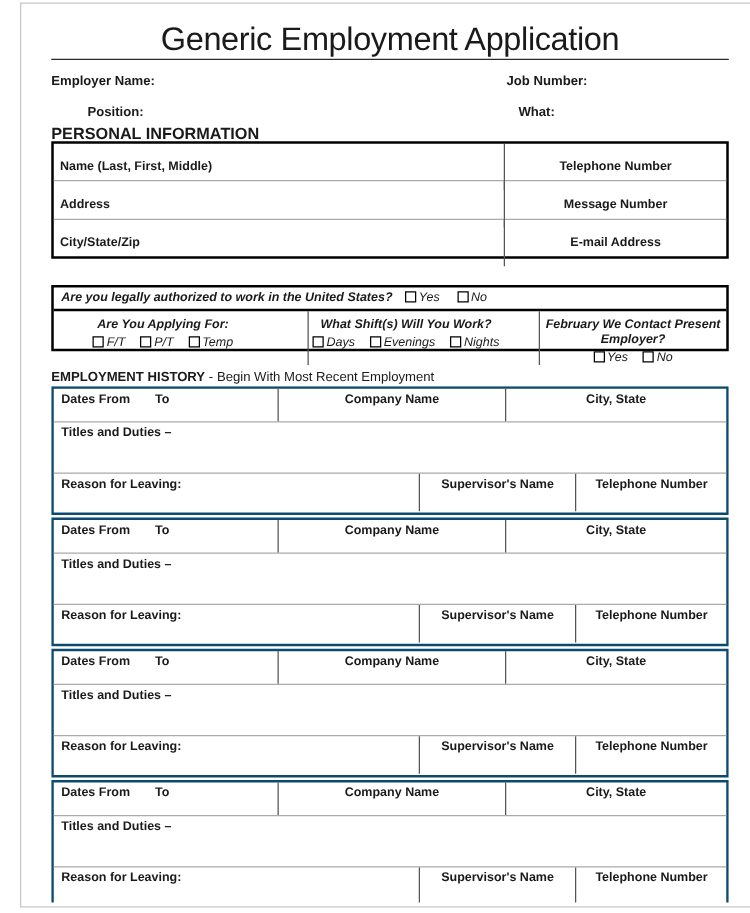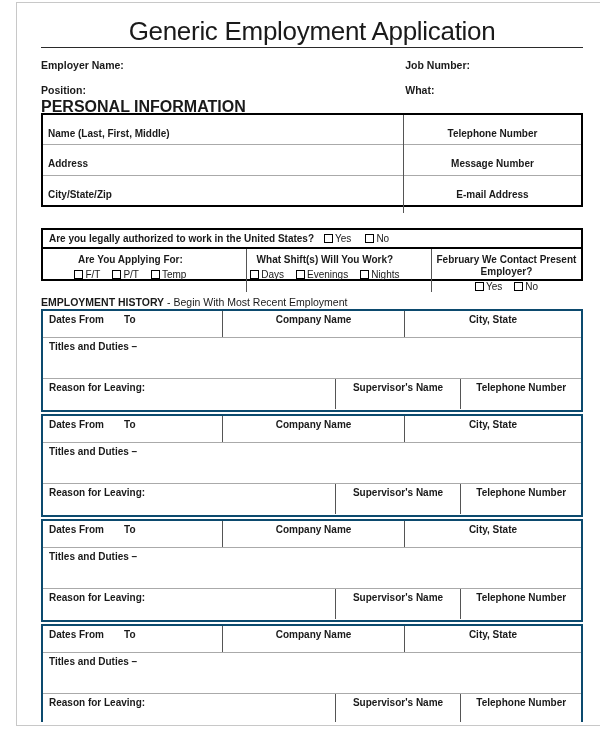--- a/index.html
+++ b/index.html
@@ -17,33 +17,33 @@
   .title{
     margin:13px 0 0 0;font-size:26px;font-weight:400;text-align:center;
     letter-spacing:-0.3px;line-height:30px;border-bottom:1px solid #2a2a2a;
     padding-bottom:1px;
   }
 
   
   .fieldrow{display:flex;font-size:10.5px;font-weight:bold;line-height:13px;}
   .fieldrow .fleft{width:67.2%;}
   .fieldrow.r1{margin-top:11px;}
-  .fieldrow.r2{margin-top:12px;}
-
-  .section-label{margin-top:4px;font-size:16px;font-weight:bold;line-height:11px;}
+  .fieldrow.r2{margin-top:12px;margin-left:29px;}
+
+  .section-label{margin-top:4px;font-size:13px;font-weight:bold;line-height:11px;}
 
   
   .ptable{margin-top:1px;border:2px solid #000;}
   .prow{display:grid;grid-template-columns:66.9% 33.1%;height:29.3px;}
   .prow + .prow{border-top:1px solid #aaa;}
   .pcell{padding:13px 5px;font-size:10px;font-weight:bold;box-sizing:border-box;}
   .pcell.right{border-left:1px solid #555;text-align:center;}
 
   
-  .atable{margin-top:21px;border:2px solid #000;}
+  .atable{margin-top:21px;border:2px solid #000;font-style:italic;}
   .aq{
     height:17px;display:flex;align-items:center;padding-left:6px;
     border-bottom:2px solid #000;font-size:10px;font-weight:bold;
   }
   .aq .opts{display:flex;margin-left:10px;gap:14px;font-weight:normal;}
   .acols{display:grid;grid-template-columns:32.5% 34.4% 33.1%;height:30px;}
   .acol{text-align:center;padding-top:5px;box-sizing:border-box;}
   .acol + .acol{border-left:1px solid #555;margin-left:28px;}
   .acol .hdr{font-size:10px;font-weight:bold;line-height:12px;}
   .acol .opts{display:flex;justify-content:center;gap:12px;margin-top:3px;font-size:10px;}

